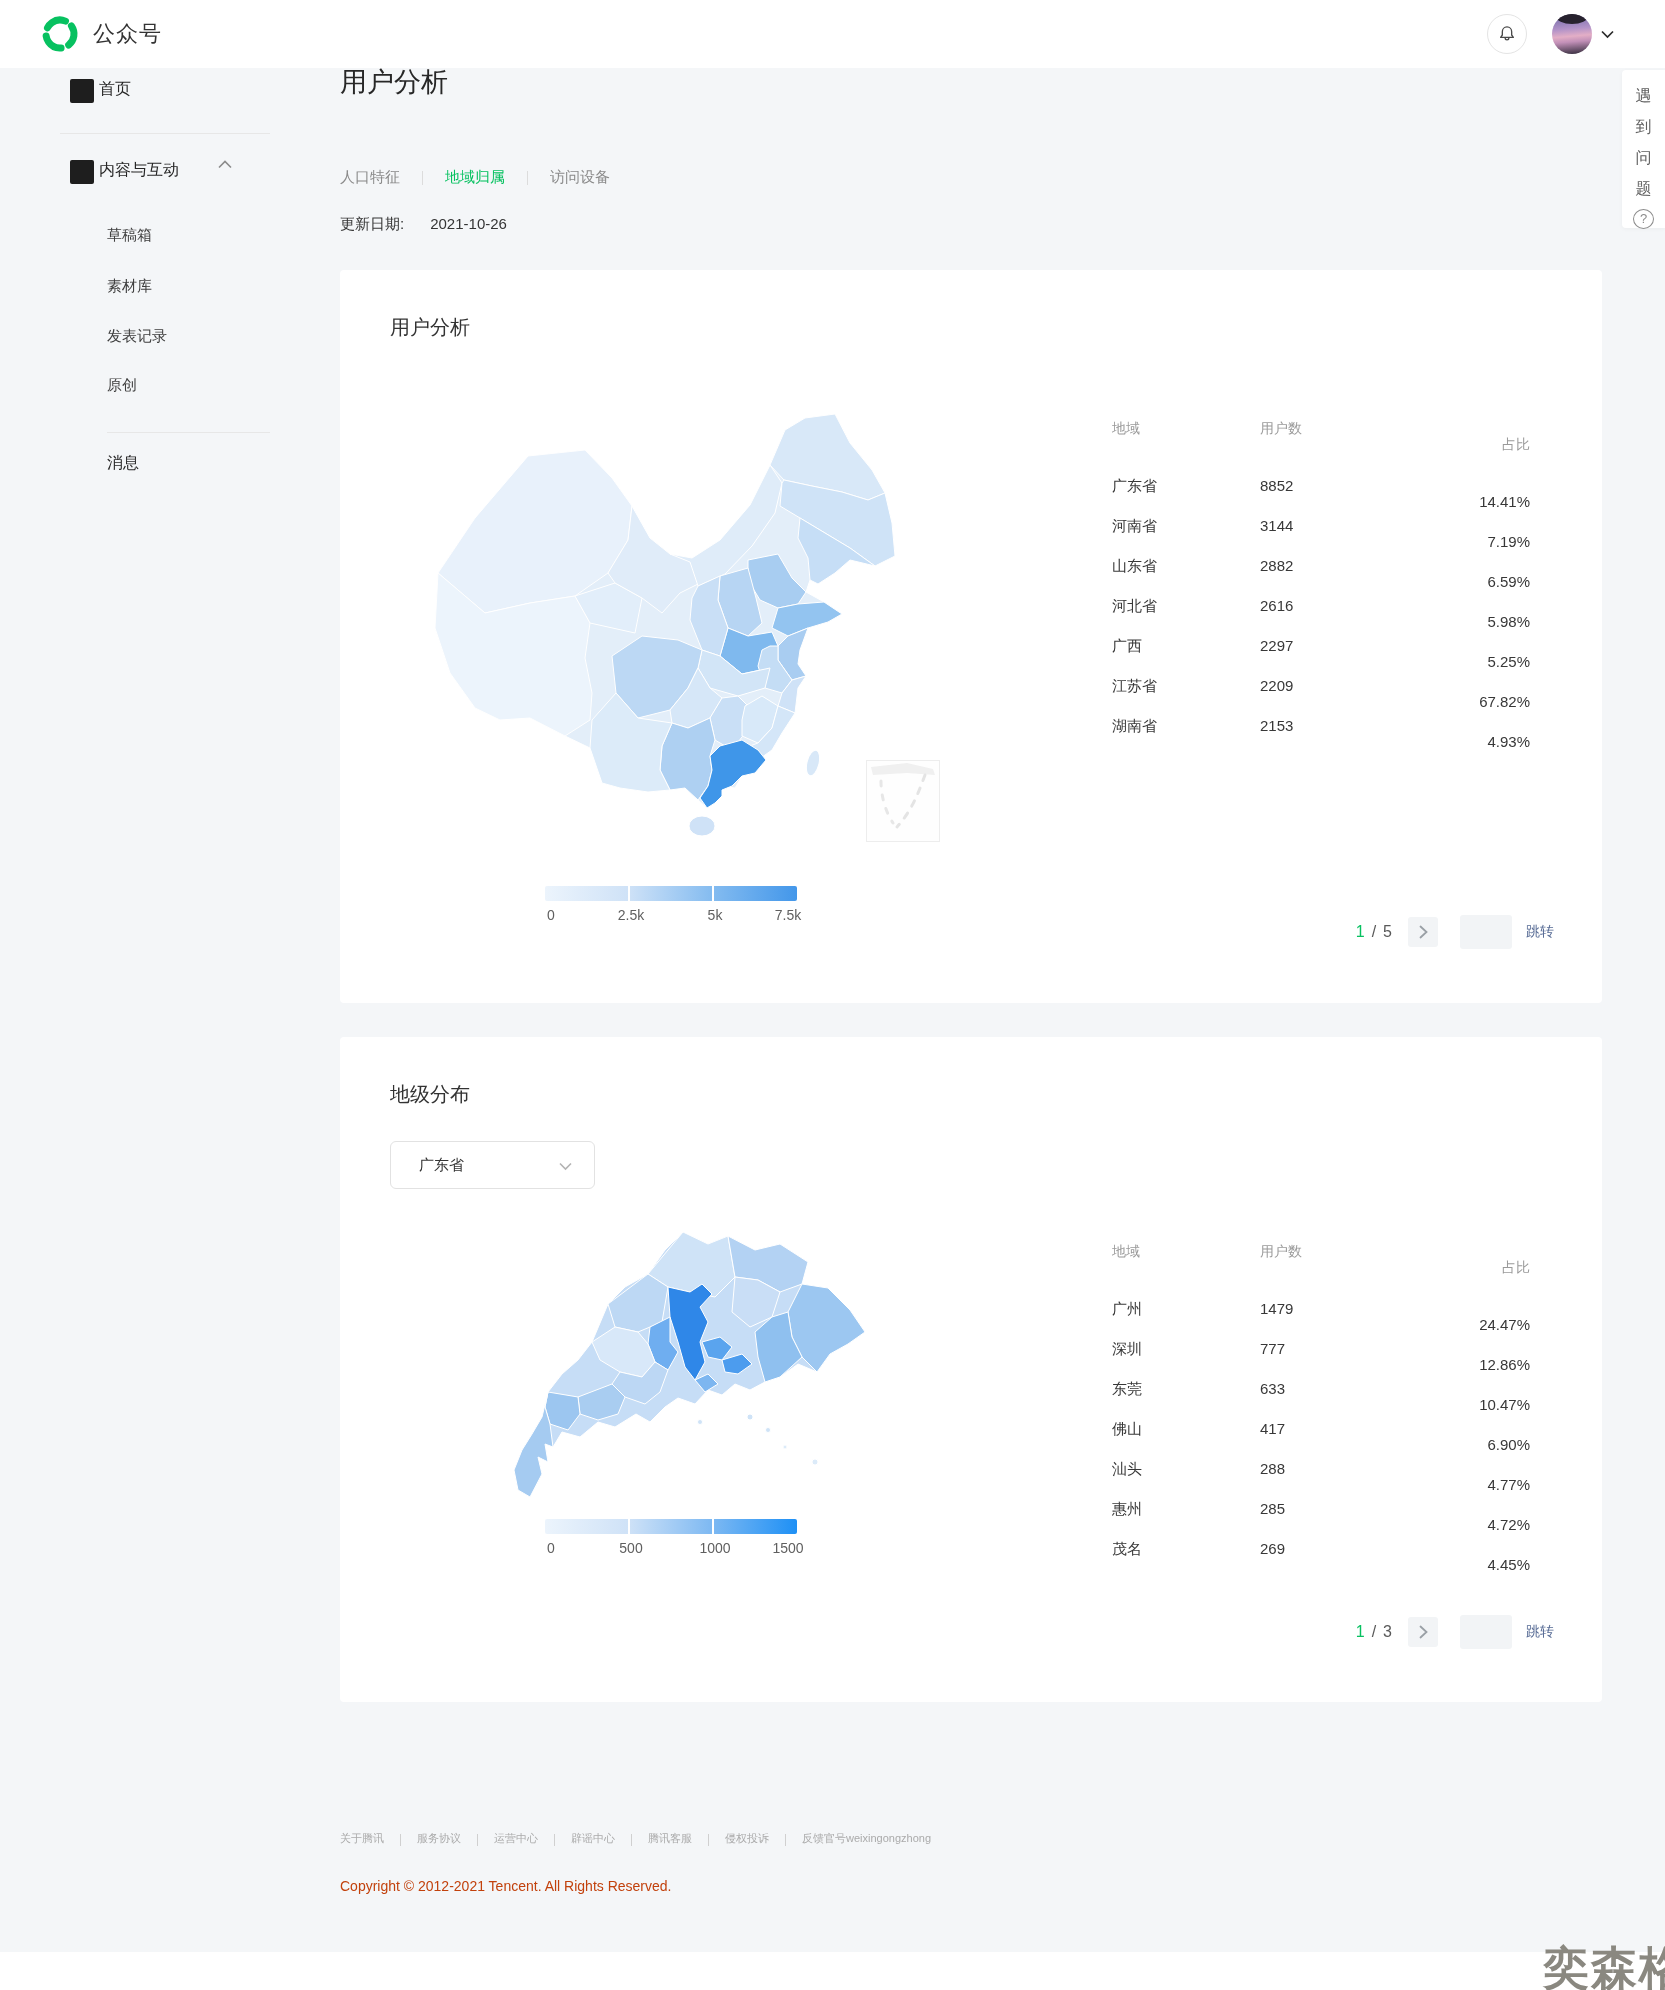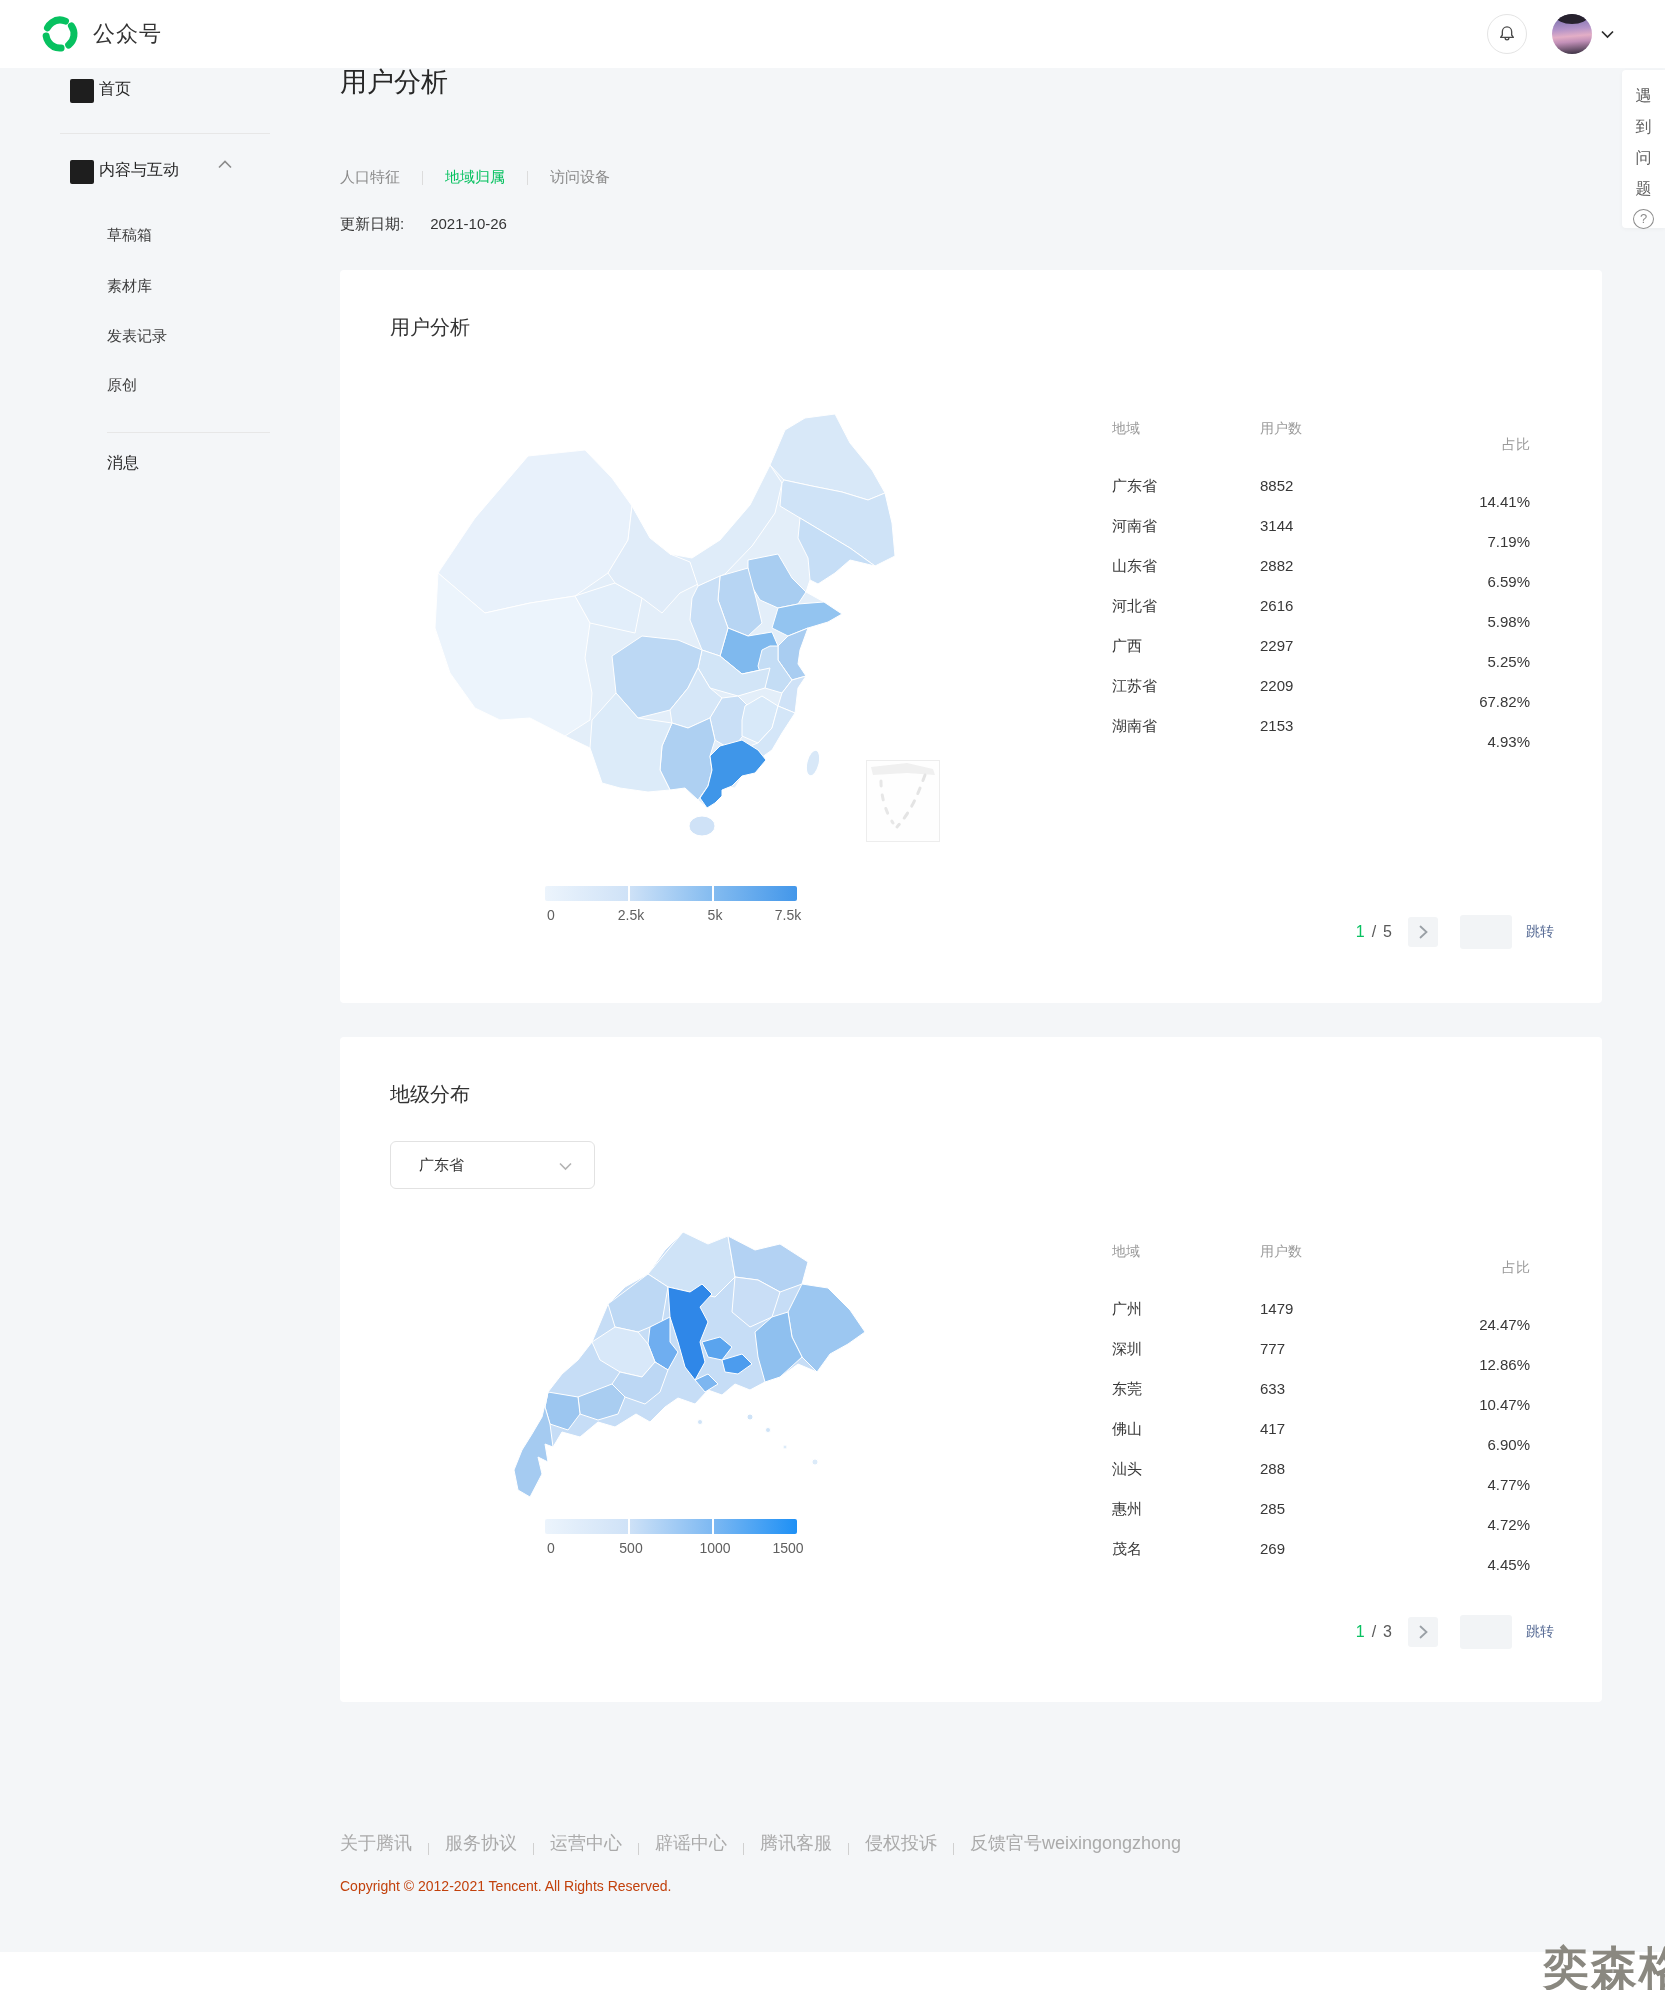--- a/index.html
+++ b/index.html
@@ -79,21 +79,21 @@
 
   
   .inset{position:absolute;left:526px;top:490px;width:74px;height:82px;border:1px solid #ededed;background:#fefefe}
 
   
   .help{position:absolute;left:1622px;top:70px;width:43px;height:158px;background:#fff;border-radius:4px 0 0 4px;box-shadow:0 1px 4px rgba(0,0,0,.04);display:flex;flex-direction:column;align-items:center;padding-top:10px;cursor:pointer}
   .help span{font-size:16px;color:#606060;line-height:31px}
   .help .qmark{margin-top:5px;width:21px;height:21px;border:1.5px solid #8c8c8c;border-radius:50%;color:#8c8c8c;font-size:13px;line-height:18px;text-align:center}
 
   
-  .footer-links{position:absolute;left:340px;top:1831px;display:flex;align-items:flex-end;font-size:18px;color:#aaa}
+  .footer-links{position:absolute;left:340px;top:1831px;display:flex;align-items:flex-end;font-size:11px;color:#aaa}
   .footer-links .flink{cursor:pointer;white-space:nowrap}
   .footer-links .fsep{width:1px;height:12px;background:#d0d0d0;margin:0 16px}
   .copyright{position:absolute;left:340px;top:1878px;font-size:14px;color:#c2410c}
 
   .white-strip{position:absolute;left:0;top:1952px;width:1665px;height:38px;background:#fff}
   .watermark{position:absolute;left:1543px;top:1938px;font-size:46px;font-weight:800;color:#8a8880;letter-spacing:2px;white-space:nowrap}
 
   svg{display:block}
 </style>
 </head>

